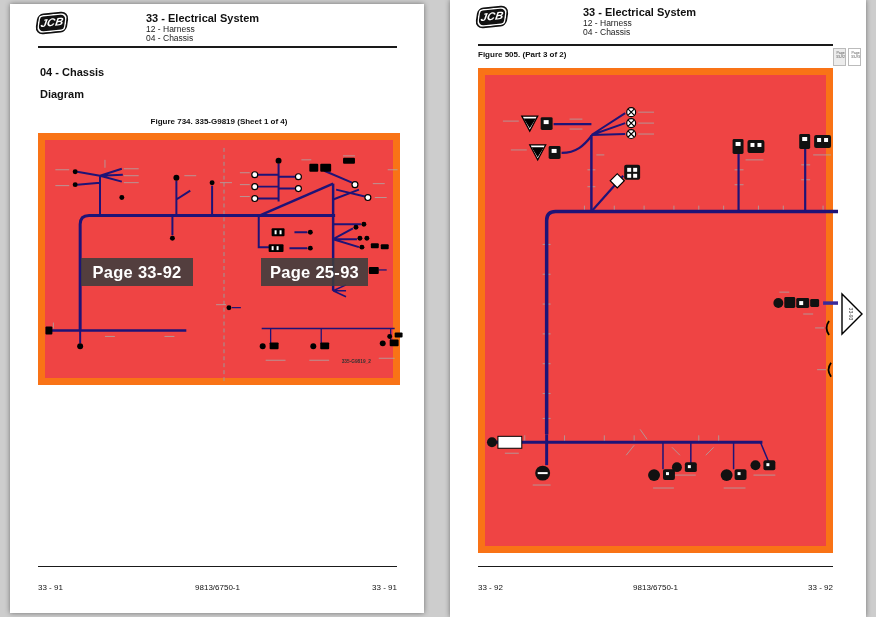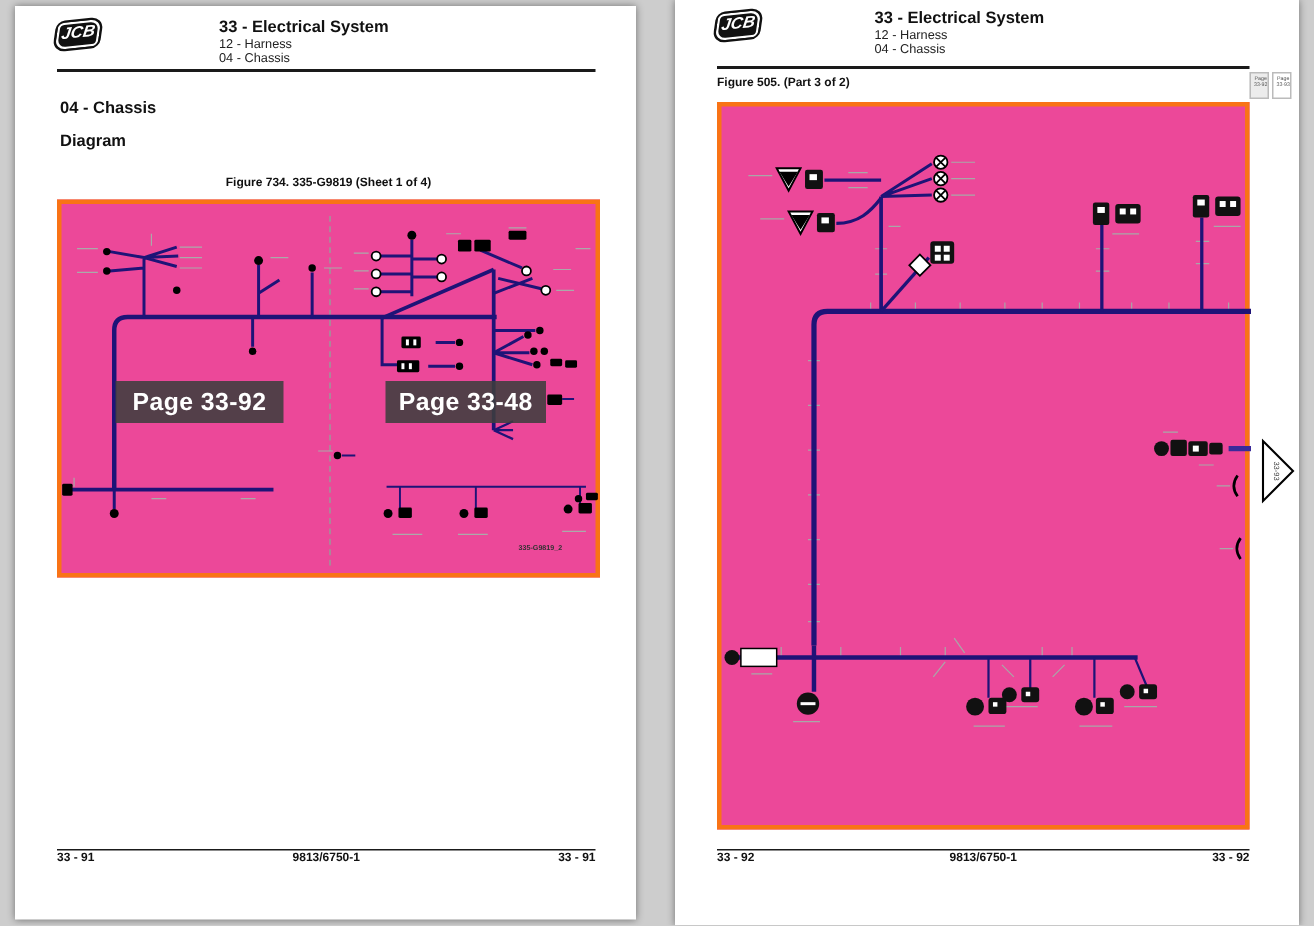--- a/index.html
+++ b/index.html
@@ -26,35 +26,35 @@
   .hdr-sub   { font-size:8.5px; color:#222; }
 
   .rule  { position:absolute; height:2px; background:#1a1a1a; }
   .rule1 { height:1.6px; }
 
   .h1 { position:absolute; font-weight:bold; font-size:11px; color:#111; }
 
   .figcap { position:absolute; font-weight:bold; font-size:8px; color:#111; }
   .figcap-center { text-align:center; }
 
-  .frame { position:absolute; border:3px solid #f97316; background:#ec4899; }
+  .frame { position:absolute; border:7px solid #f97316; background:#ef4444; }
 
   .overlay-link {
     position:absolute; background:rgba(62,62,62,0.88);
     color:#fff; font-weight:bold; font-size:16.5px;
     display:flex; align-items:center; justify-content:center;
     letter-spacing:0.3px; cursor:pointer;
   }
 
   .ref-label { position:absolute; font-weight:bold; color:#333; font-size:7px;
                transform:scale(0.68); transform-origin:right bottom; white-space:nowrap; }
 
   .footer { position:absolute; border-top:1.6px solid #1a1a1a; display:flex;
-            justify-content:space-between; font-weight:bold; font-size:8px; color:#111;
-            padding-top:0; }
+            justify-content:space-between; font-weight:normal; font-size:8px; color:#111;
+            padding-top:16px; }
 
   .mini-link { position:absolute; width:13px; height:18px; border:0.5px solid #bbb;
                overflow:hidden; cursor:pointer; }
   .mini-link .t { font-size:7px; line-height:7px; color:#555; transform:scale(0.5);
                   transform-origin:top left; width:26px; text-align:center; margin-top:2px; }
   .ml1 { background:#ececec; }
   .ml2 { background:#fff; }
 
   .cont-arrow { position:absolute; cursor:pointer; }
 </style>
@@ -165,21 +165,21 @@
               <rect x="233" y="107" width="2" height="4"></rect>
           </g>
         </g>
       </svg>
 
       
       <div class="overlay-link" style="left:36px; top:118px; width:112px; height:28px;">
         <span>Page 33-92</span>
       </div>
       <div class="overlay-link" style="left:216px; top:118px; width:107px; height:28px;">
-        <span>Page 33-48</span>
+        <span>Page 25-93</span>
       </div>
 
       <div class="ref-label" style="right:22px; bottom:14px;">335-G9819_2</div>
     </div>
 
     <div class="footer" style="left:28px; top:562px; width:359px;">
       <span>33 - 91</span>
       <span>9813/6750-1</span>
       <span>33 - 91</span>
     </div>

